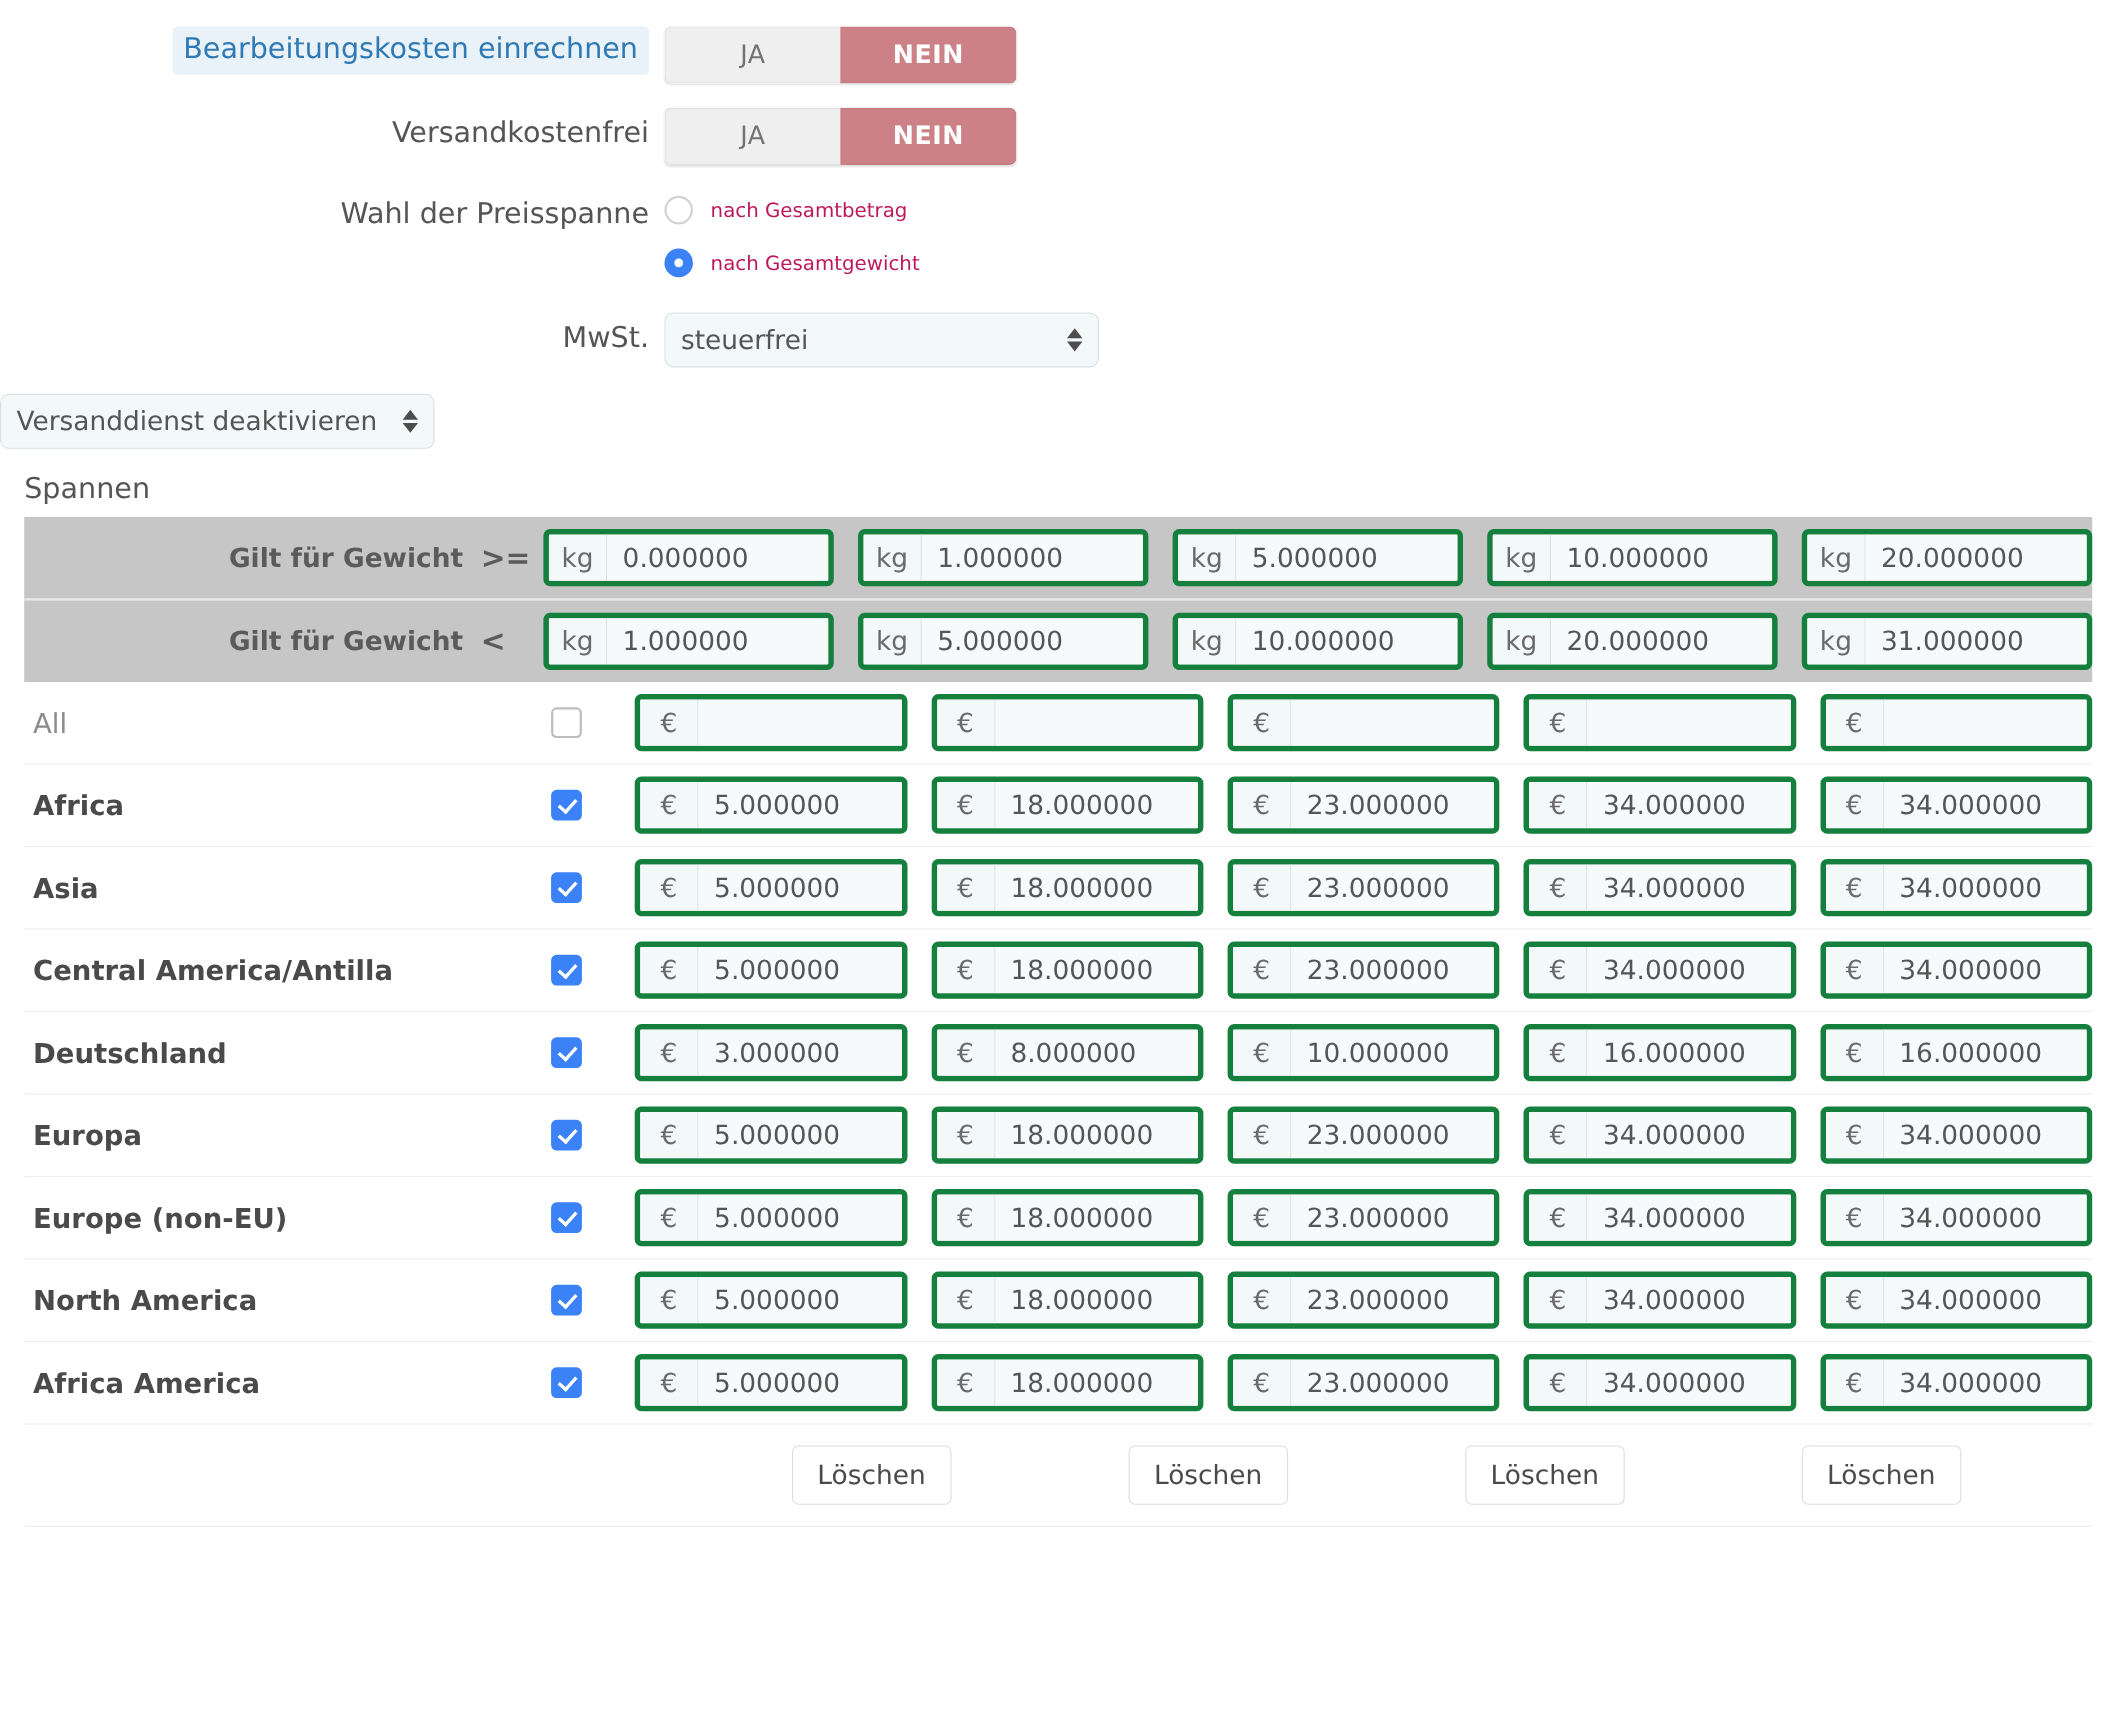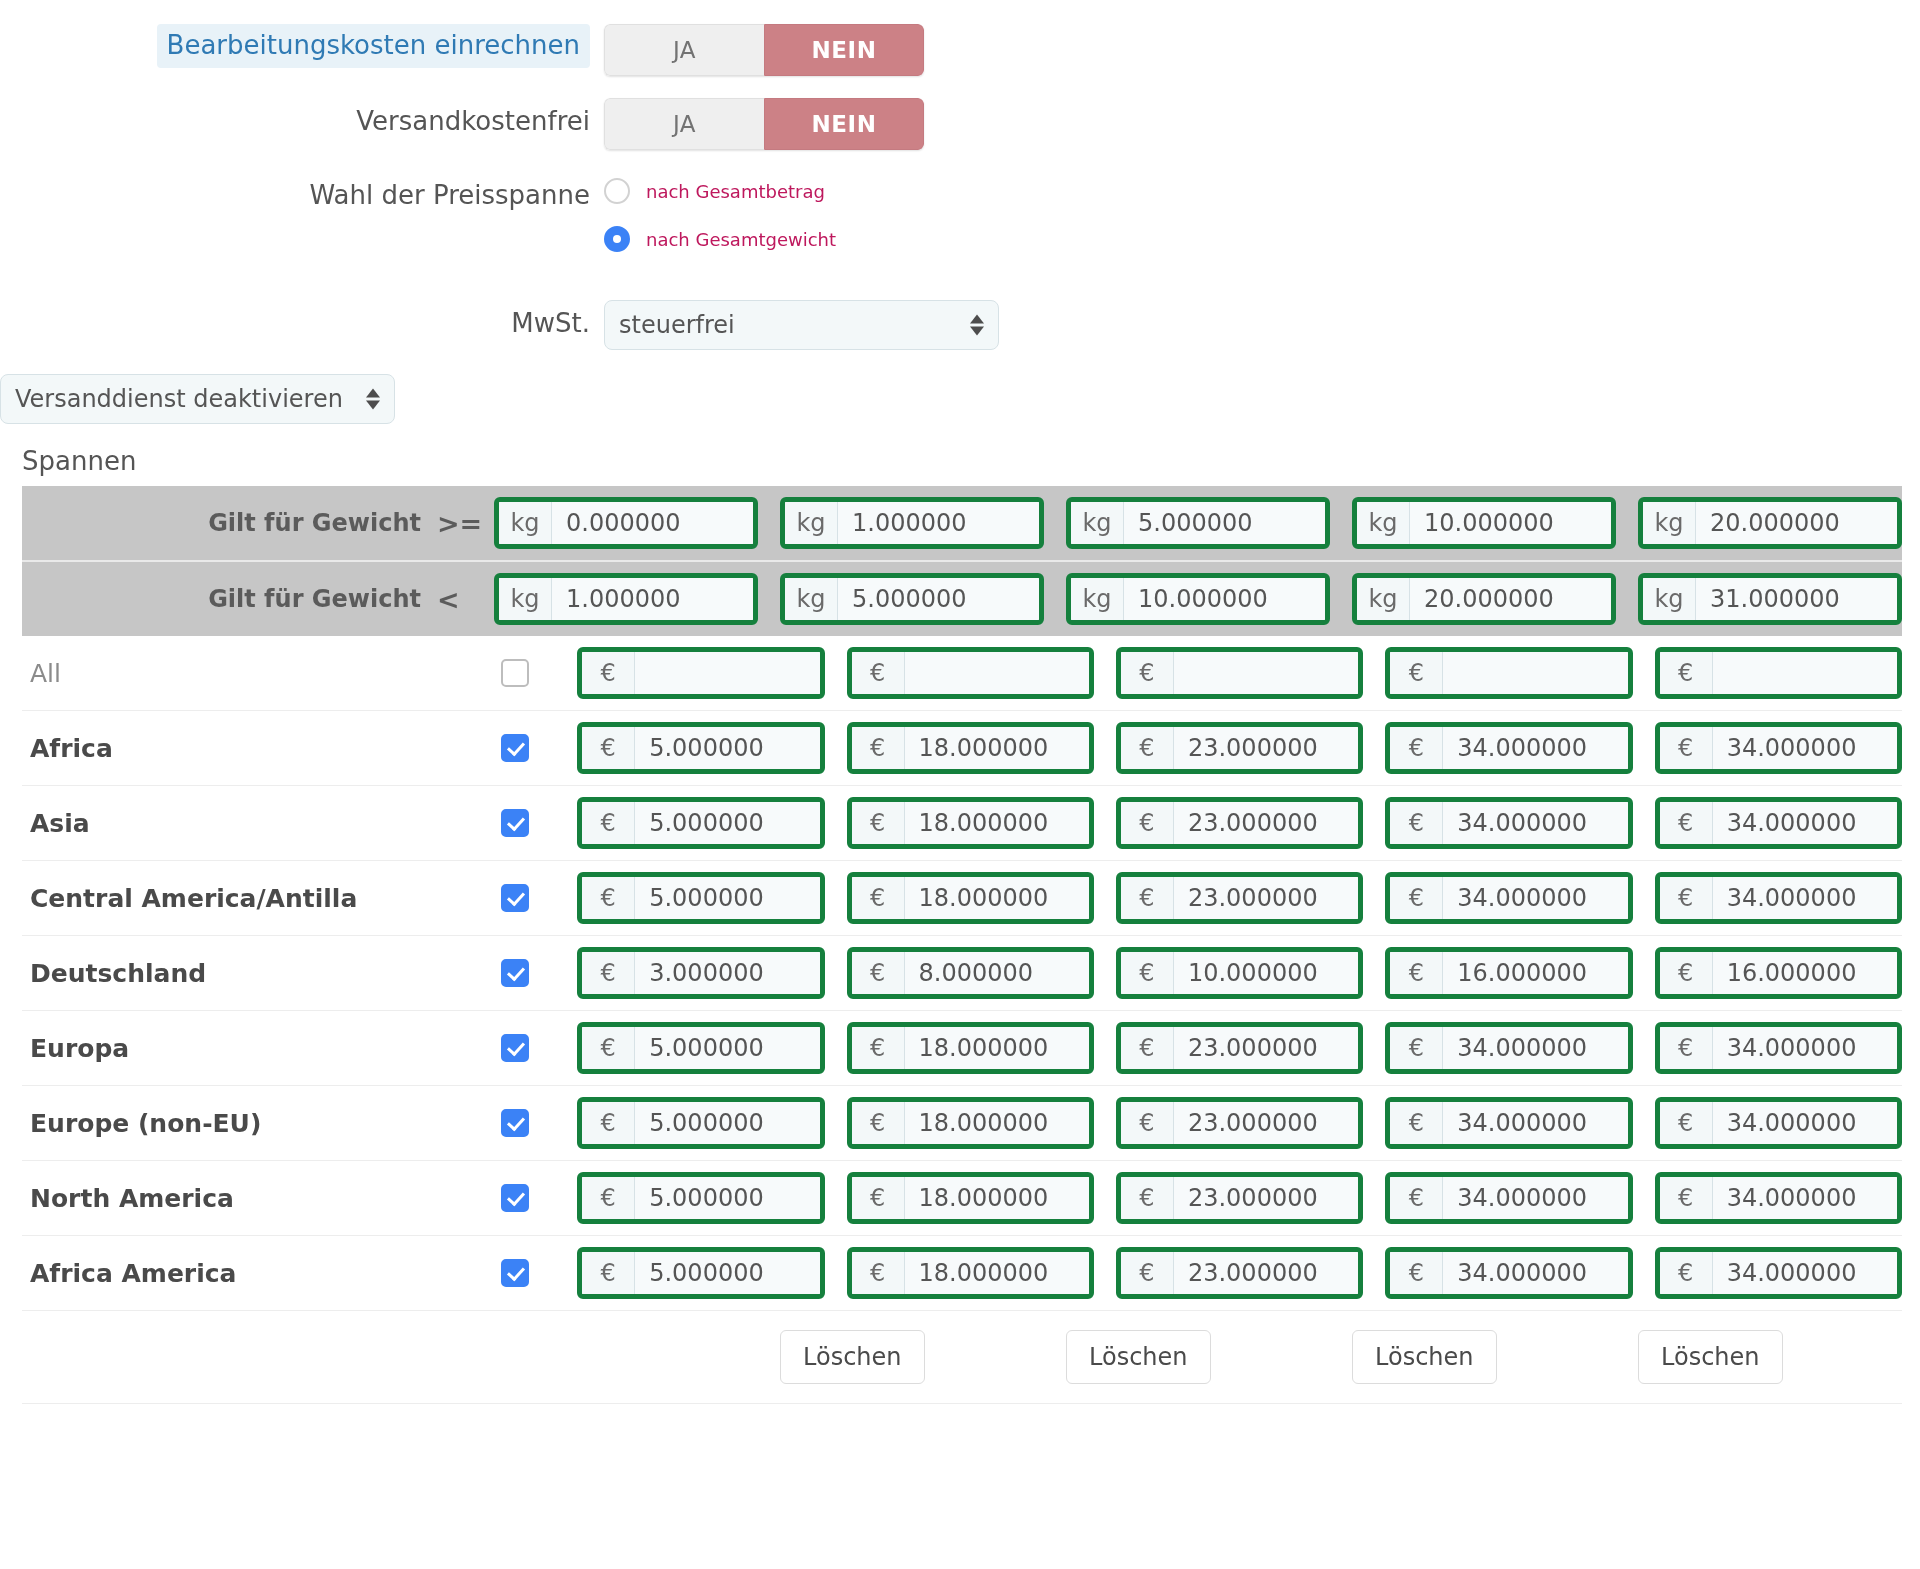--- a/index.html
+++ b/index.html
@@ -85,21 +85,21 @@
     border-radius: 0 6px 6px 0;
   }
 
   
   .radio-line {
     display: flex;
     align-items: center;
     height: 38px;
     margin-bottom: 10px;
   }
-  .radio-line:last-child { margin-bottom: 16px; }
+  .radio-line:last-child { margin-bottom: 0; }
   .radio {
     width: 26px; height: 26px;
     border-radius: 50%;
     box-sizing: border-box;
     margin-right: 16px;
     flex: none;
   }
   .radio.unchecked {
     border: 2px solid #d2d2d2;
     background: #ffffff;
@@ -757,21 +757,21 @@
               <div class="unit">€</div>
               <div class="val">34.000000</div>
             </div>
           </div>
         </div>
       </div>
 
     <div class="del-row">
       <div class="row-name"></div>
       <div class="cb-cell"></div>
-      <div id="delete-cells" style="display:flex;">
+      <div id="delete-cells" style="display:flex;gap:20px;">
           <div class="cell cell-pad"></div>
           <div class="cell cell-pad"><button class="btn">Löschen</button></div>
           <div class="cell cell-pad"><button class="btn">Löschen</button></div>
           <div class="cell cell-pad"><button class="btn">Löschen</button></div>
           <div class="cell"><button class="btn">Löschen</button></div>
         </div>
     </div>
 
   </div>
 

